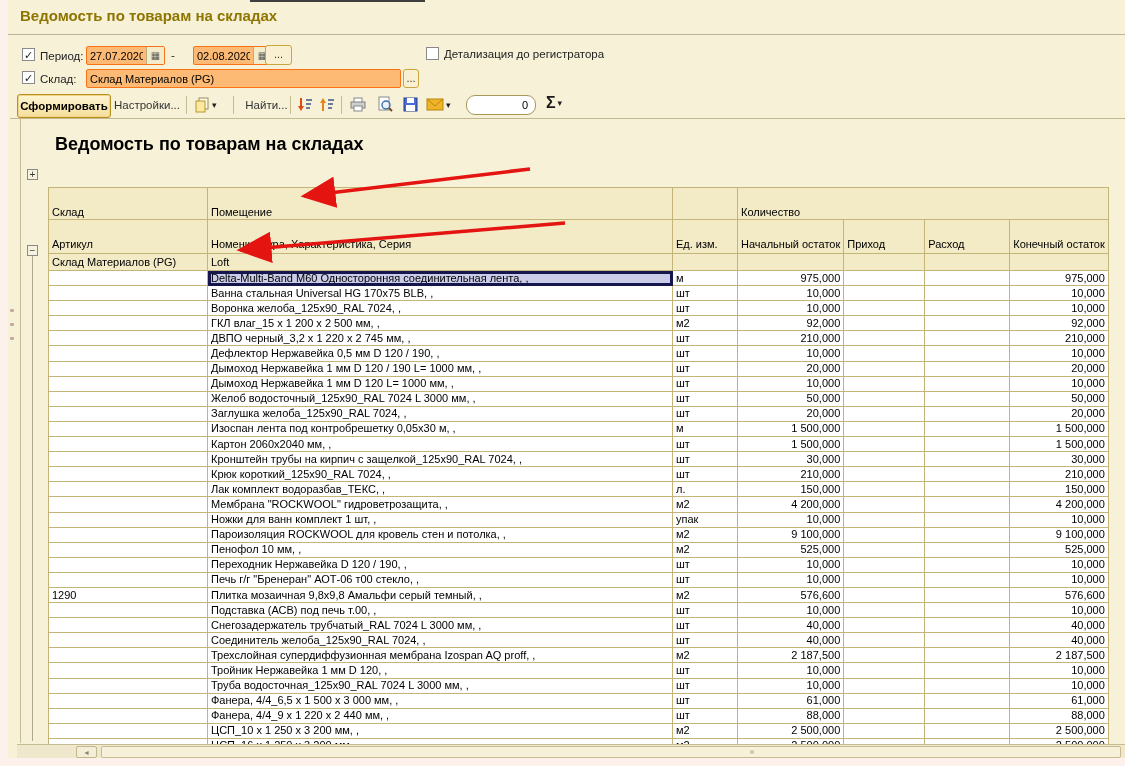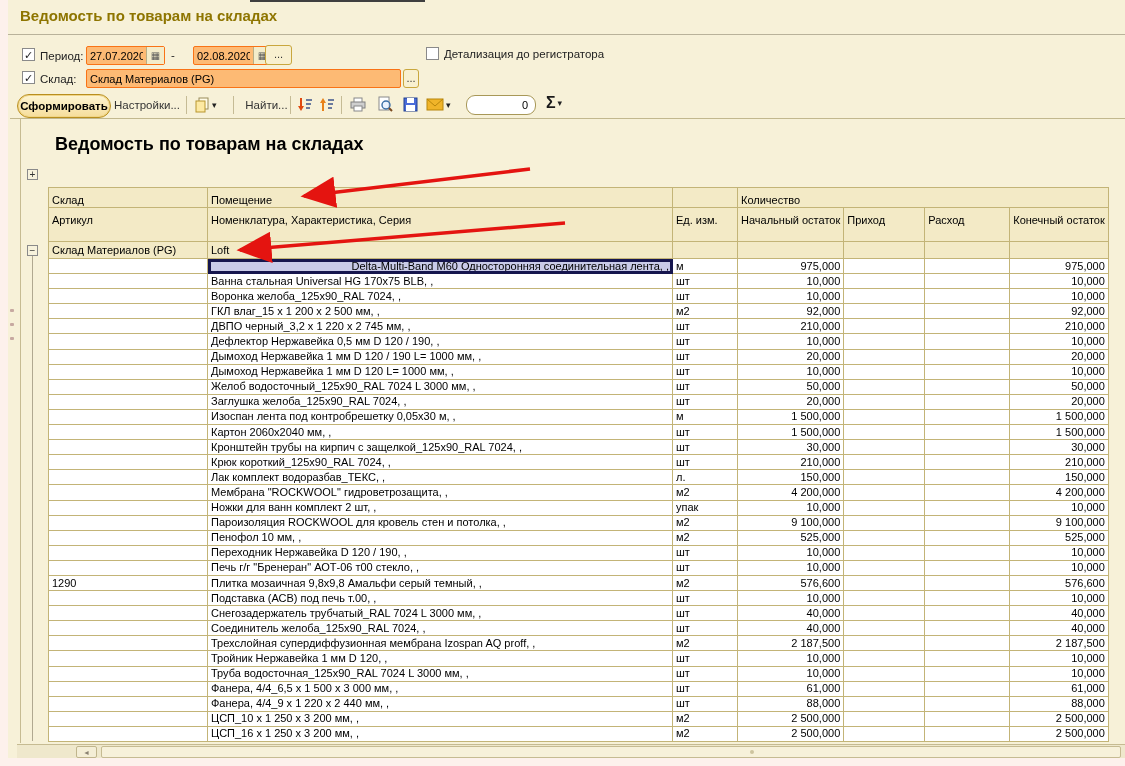--- a/index.html
+++ b/index.html
@@ -21,21 +21,21 @@
        font-size:11px;line-height:12px;text-align:center;font-weight:bold;color:#222;box-sizing:border-box;}
   .flabel{font-size:11.5px;color:#222;}
   .field{background:#fdba74;border:1px solid #f97316;border-radius:2px;box-sizing:border-box;display:flex;align-items:center;}
   .field input{border:none;outline:none;background:transparent;font:inherit;font-size:11px;padding:0 3px;flex:1;min-width:0;}
   .cal-btn{width:17px;height:100%;background:#f3ecca;border-left:1px solid #b9ae85;
            display:flex;align-items:center;justify-content:center;font-size:10px;color:#555;cursor:default;}
   .browse-btn{background:#f8f0d0;border:1px solid #c9a73e;border-radius:3px;
               font-size:11px;text-align:center;color:#333;box-sizing:border-box;line-height:17px;}
   
   .btn-generate{left:17px;top:94px;width:92px;height:22px;
-      background:linear-gradient(#fdf5d4,#f6dd9a);border:1px solid #b98f1f;border-radius:12px;
+      background:linear-gradient(#fdf5d4,#f6dd9a);border:1px solid #b98f1f;border-radius:3px;
       box-shadow:inset 0 0 0 1px #f0d588;font-weight:bold;font-size:11.5px;
       display:flex;align-items:center;justify-content:center;}
   .btn-flat{height:22px;top:94px;display:flex;align-items:center;justify-content:center;
       font-size:11.5px;color:#333;}
   .tsep{top:96px;width:1px;height:18px;background:#c5bb95;}
   .icon-btn{top:95px;height:20px;display:flex;align-items:center;gap:2px;}
   .dd{font-size:9px;color:#222;}
   .counter{left:466px;top:95px;width:70px;height:20px;background:#fff;
       border:1px solid #a89858;border-radius:9px;box-sizing:border-box;display:flex;}
   .counter input{border:none;outline:none;background:transparent;font:inherit;font-size:11px;
@@ -46,30 +46,30 @@
   .splitter-dot{width:4px;height:3px;background:#c7a9a1;border-radius:1px;}
   .report-title{left:55px;top:134px;font-size:18px;font-weight:bold;color:#000;}
   .expander{width:11px;height:11px;background:#f7f2dc;border:1px solid #8a8a8a;
       font-size:10px;line-height:9px;text-align:center;color:#333;box-sizing:border-box;}
   .tree-line{left:32px;top:256px;width:1px;height:485px;background:#b0a890;}
   
   table.report{position:absolute;left:48px;top:187px;border-collapse:collapse;table-layout:fixed;
       font-size:11px;line-height:13px;}
   table.report th,table.report td{border:1px solid #c3b477;padding:0 3px;white-space:nowrap;
       overflow:hidden;box-sizing:border-box;}
-  table.report thead th{background:#f3eac6;font-weight:normal;text-align:left;vertical-align:top;padding-top:6px;}
+  table.report thead th{background:#f3eac6;font-weight:normal;text-align:left;vertical-align:top;padding-top:18px;}
   tr.hdr1{height:18px;}
   tr.hdr2{height:34px;}
   tr.grp{height:17px;}
   tr.grp td{background:#f3eac6;}
   tbody tr.data-row{height:15.1px;}
   tbody tr.data-row td{background:#fff;}
   th.wrap{white-space:normal;}
   td.cell-num{text-align:right;}
-  td.selected{background:#c9cbe8 !important;outline:3px solid #16164e;outline-offset:-3px;padding-left:10px;text-align:right;}
+  td.selected{background:#c9cbe8 !important;outline:3px solid #16164e;outline-offset:-3px;padding-left:10px;}
   
   .hscroll{left:17px;top:744px;width:1108px;height:14px;background:#efe8cc;border-top:1px solid #c6bb92;box-sizing:border-box;}
   .hs-btn{left:59px;top:1px;width:21px;height:12px;background:#f4eed6;border:1px solid #c0b58c;
       border-radius:2px;box-sizing:border-box;display:flex;align-items:center;justify-content:center;
       font-size:7px;color:#8a8272;}
   .hs-thumb{left:84px;top:1px;width:1020px;height:12px;background:#f7f1da;border:1px solid #c6bb92;
       border-radius:2px;box-sizing:border-box;}
   .hs-grip{left:733px;top:5px;width:4px;height:4px;background:#cec49f;border-radius:2px;}
   .bottom-strip{left:0;top:758px;width:1125px;height:8px;background:#fdf1ec;}
   svg.arrows{left:0;top:0;pointer-events:none;z-index:6;}
@@ -382,21 +382,21 @@
         <td></td>
         <td>Мембрана "ROCKWOOL"  гидроветрозащита, ,</td>
         <td>м2</td>
         <td class="cell-num">4 200,000</td>
         <td class="cell-num"></td>
         <td class="cell-num"></td>
         <td class="cell-num">4 200,000</td>
       </tr>
       <tr class="data-row">
         <td></td>
-        <td>Ножки для ванн комплект 2 шт, ,</td>
+        <td>Ножки для ванн комплект 1 шт, ,</td>
         <td>упак</td>
         <td class="cell-num">10,000</td>
         <td class="cell-num"></td>
         <td class="cell-num"></td>
         <td class="cell-num">10,000</td>
       </tr>
       <tr class="data-row">
         <td></td>
         <td>Пароизоляция ROCKWOOL для кровель стен и потолка, ,</td>
         <td>м2</td>

